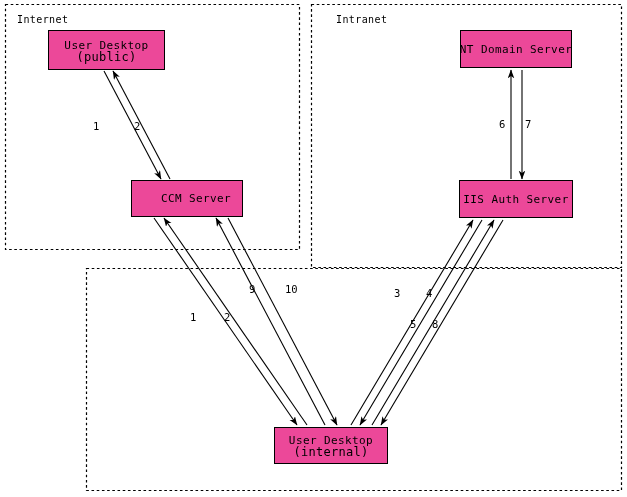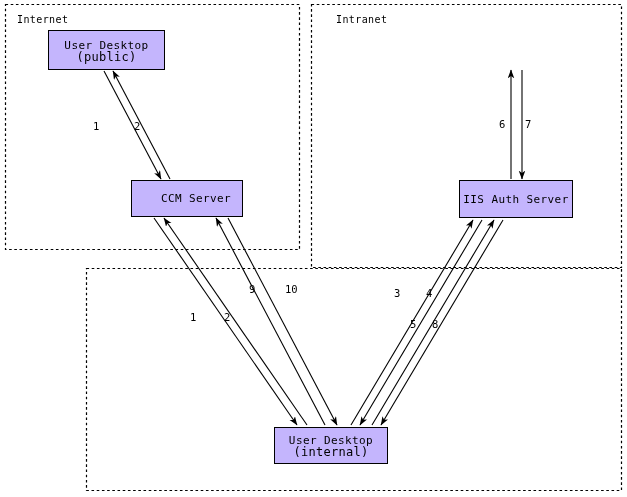--- a/index.html
+++ b/index.html
@@ -3,21 +3,21 @@
 <meta charset="utf-8">
 <style>
   html,body{margin:0;padding:0;background:#ffffff;}
   body{width:627px;height:497px;overflow:hidden;
        font-family:"DejaVu Sans Mono","Liberation Mono",monospace;color:#000;}
   #stage{position:relative;width:627px;height:497px;background:#fff;}
   #stage svg{position:absolute;left:0;top:0;}
 
   .zone-label{position:absolute;font-size:10px;line-height:11px;letter-spacing:0.4px;white-space:nowrap;}
 
-  .node{position:absolute;box-sizing:border-box;border:1.3px solid #000;background:#c4b5fd;
+  .node{position:absolute;box-sizing:border-box;border:1.3px solid #000;background:#ec4899;
         display:flex;flex-direction:column;align-items:center;justify-content:center;}
   .node .t1{font-size:11px;line-height:13px;letter-spacing:0.4px;white-space:nowrap;}
   .node .t2{font-size:12px;line-height:10px;letter-spacing:0.3px;white-space:nowrap;}
 
   .flow-label{position:absolute;font-size:10.5px;line-height:10.5px;white-space:nowrap;}
 </style>
 </head>
 <body>
 
 <div id="stage">
@@ -68,20 +68,23 @@
 
   <div class="node" style="left:48px;top:30px;width:117px;height:40px;">
     <span class="t1">User Desktop</span>
     <span class="t2">(public)</span>
   </div>
 
   <div class="node" style="left:131px;top:180px;width:112px;height:37px;padding-left:18px;">
     <span class="t1">CCM Server</span>
   </div>
 
+  <div class="node" style="left:460px;top:30px;width:112px;height:38px;">
+    <span class="t1">NT Domain Server</span>
+  </div>
 
   <div class="node" style="left:459px;top:180px;width:114px;height:38px;text-align:right;">
     <span class="t1">IIS Auth Server</span>
   </div>
 
   <div class="node" style="left:274px;top:427px;width:114px;height:37px;">
     <span class="t1">User Desktop</span>
     <span class="t2">(internal)</span>
   </div>
 

